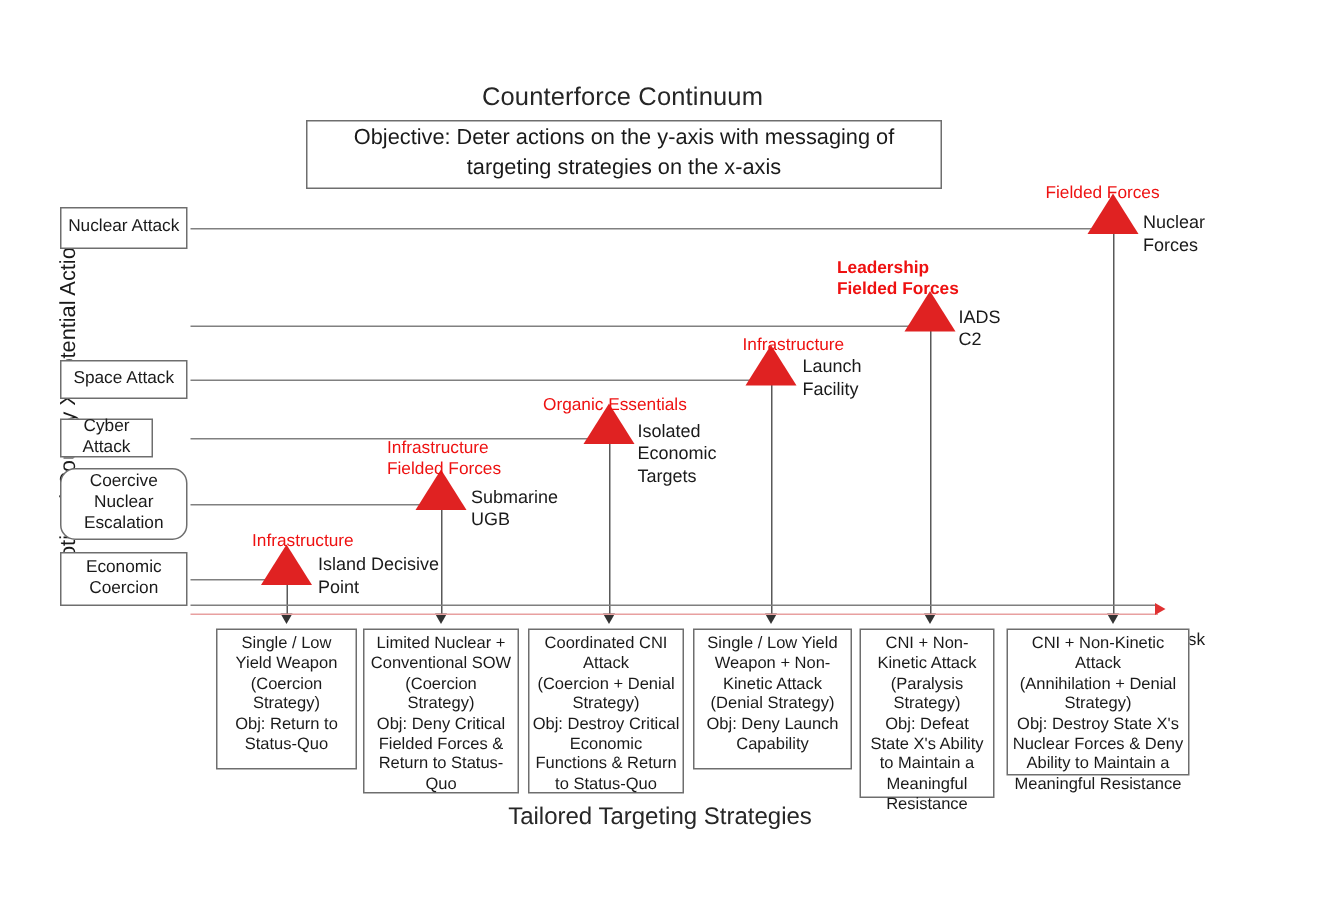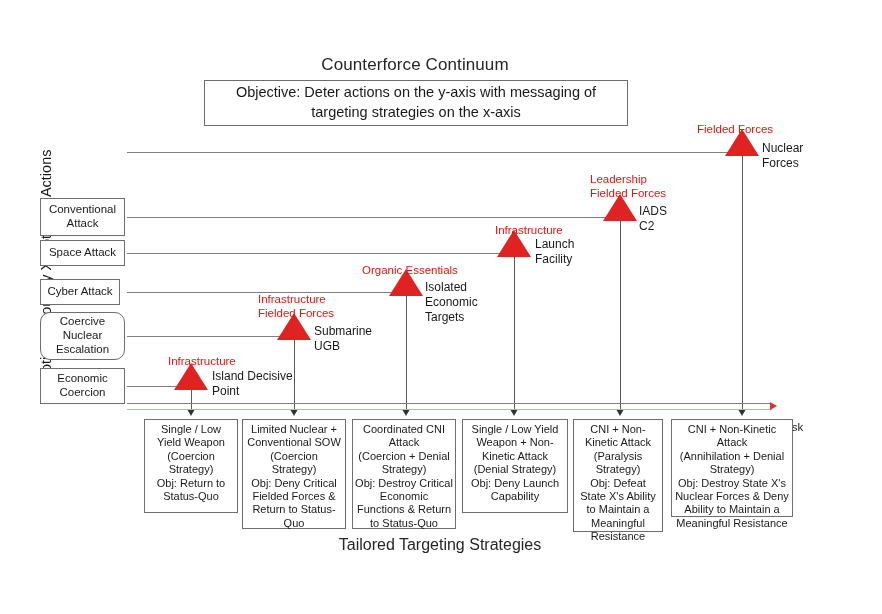--- a/index.html
+++ b/index.html
@@ -89,23 +89,23 @@
 <body>
 
 <div id="figure">
 
   <div class="chart-title">Counterforce Continuum</div>
   <div class="objective-box">Objective: Deter actions on the y-axis with messaging of targeting strategies on the x-axis</div>
 
   <div class="yaxis-title">Notional Country X Potential Actions</div>
   <div class="xaxis-title">Tailored Targeting Strategies</div>
 
-  <div class="ybox" style="top:198px;height:38px;width:85px;">Conventional Attack</div>
+  <div class="ybox" style="top:138px;height:28px;width:85px;">Nuclear Attack</div>
   <div class="ybox" style="top:240px;height:26px;width:85px;">Space Attack</div>
-  <div class="ybox" style="top:279px;height:26px;width:80px;">Cyber Attack</div>
+  <div class="ybox" style="top:279px;height:26px;width:62px;">Cyber Attack</div>
   <div class="ybox" style="top:312px;height:48px;width:85px;border-radius:10px;">Coercive Nuclear Escalation</div>
   <div class="ybox" style="top:368px;height:36px;width:85px;">Economic Coercion</div>
 
   <div class="hline" style="left:127px;top:152px;width:615px;"></div>
   <div class="hline" style="left:127px;top:217px;width:493px;"></div>
   <div class="hline" style="left:127px;top:253px;width:387px;"></div>
   <div class="hline" style="left:127px;top:292px;width:279px;"></div>
   <div class="hline" style="left:127px;top:336px;width:167px;"></div>
   <div class="hline" style="left:127px;top:386px;width:64px;"></div>
 
@@ -142,21 +142,21 @@
 
   <div class="tri" style="left:389px;top:269px;"></div>
   <div class="tri-red-label" style="left:362px;top:263px;">Organic Essentials</div>
   <div class="tri-black-label" style="left:425px;top:280px;">Isolated<br>Economic<br>Targets</div>
 
   <div class="tri" style="left:497px;top:230px;"></div>
   <div class="tri-red-label" style="left:495px;top:223px;">Infrastructure</div>
   <div class="tri-black-label" style="left:535px;top:237px;">Launch<br>Facility</div>
 
   <div class="tri" style="left:603px;top:194px;"></div>
-  <div class="tri-red-label" style="left:590px;top:172px;">Leadership<br>Fielded Forces</div>
+  <div class="tri-red-label" style="left:558px;top:172px;font-weight:bold;">Leadership<br>Fielded Forces</div>
   <div class="tri-black-label" style="left:639px;top:204px;">IADS<br>C2</div>
 
   <div class="tri" style="left:725px;top:129px;"></div>
   <div class="tri-red-label" style="left:697px;top:122px;">Fielded Forces</div>
   <div class="tri-black-label" style="left:762px;top:141px;">Nuclear<br>Forces</div>
 
   <div class="sbox" style="left:144px;top:419px;width:94px;height:94px;">Single / Low<br>Yield Weapon<br>(Coercion<br>Strategy)<br>Obj: Return to<br>Status-Quo</div>
   <div class="sbox" style="left:242px;top:419px;width:104px;height:110px;">Limited Nuclear +<br>Conventional SOW<br>(Coercion<br>Strategy)<br>Obj: Deny Critical<br>Fielded Forces &amp;<br>Return to Status-<br>Quo</div>
   <div class="sbox" style="left:352px;top:419px;width:104px;height:110px;">Coordinated CNI<br>Attack<br>(Coercion + Denial<br>Strategy)<br>Obj: Destroy Critical<br>Economic<br>Functions &amp; Return<br>to Status-Quo</div>
   <div class="sbox" style="left:462px;top:419px;width:106px;height:94px;">Single / Low Yield<br>Weapon + Non-<br>Kinetic Attack<br>(Denial Strategy)<br>Obj: Deny Launch<br>Capability</div>

